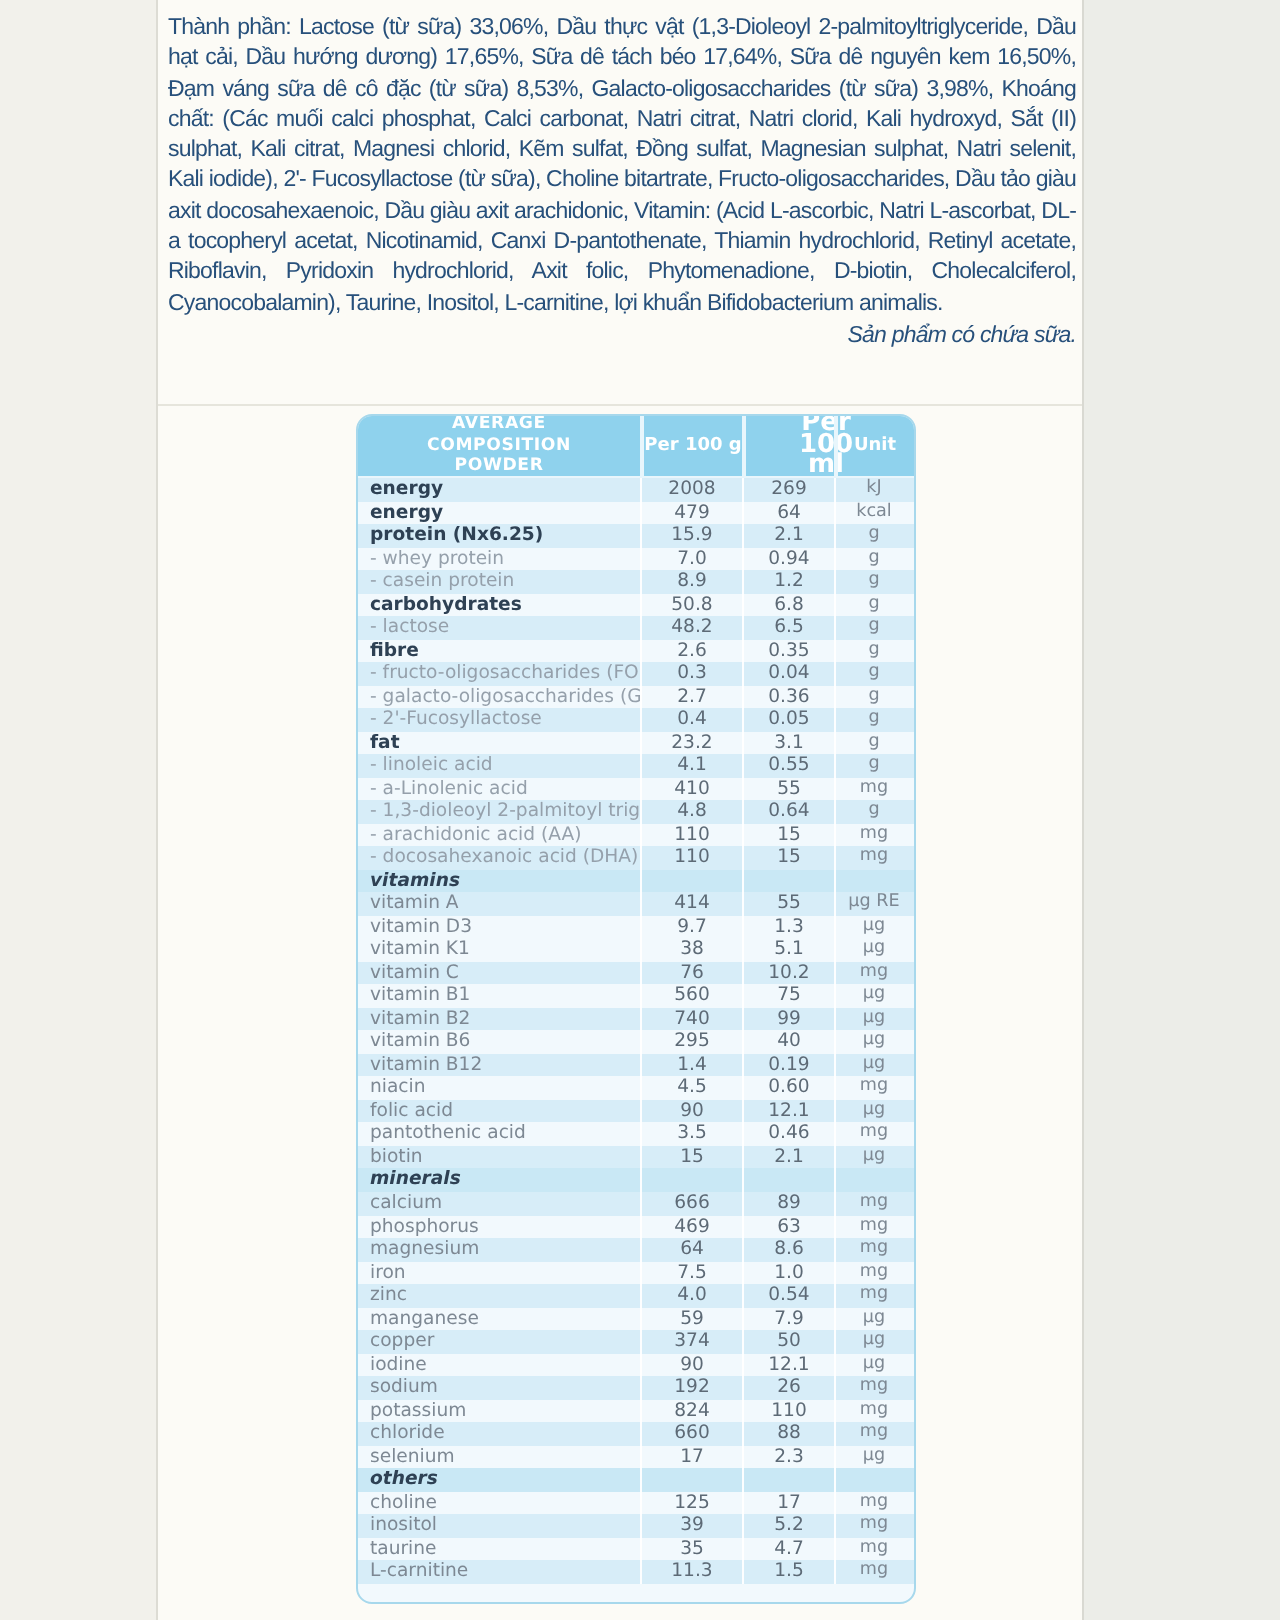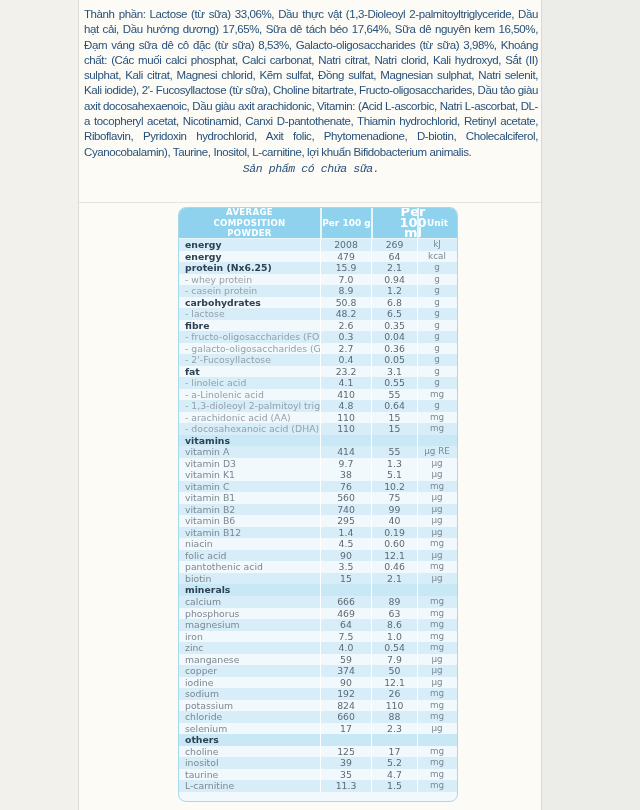--- a/index.html
+++ b/index.html
@@ -21,21 +21,21 @@
     background:#fcfbf6;
   }
   .ingredients{
     position:absolute;left:84px;top:7px;width:454px;
     color:#27507b;
     font-size:11.5px;line-height:15.3px;letter-spacing:-0.4px;
     text-align:justify;
   }
   .ingredients .ing-label{font-weight:normal;}
   .ingredients .ing-note{
-    display:block;font-style:italic;text-align:center;margin-top:1px;font-family:Liberation Mono, monospace;
+    display:block;font-style:italic;text-align:right;margin-top:1px;
   }
   .panel-divider{
     position:absolute;left:79px;top:202px;width:462px;height:1px;
     background:#e6e5dc;
   }
   
   .comp-table{
     position:absolute;left:178px;top:207px;width:280px;height:595px;
     border:1.5px solid #a7d8ec;border-radius:8px;
     background:#f2f9fd;box-sizing:border-box;overflow:hidden;
@@ -60,21 +60,21 @@
     font-size:9.3px;line-height:11.53px;
   }
   .t-row .c{box-sizing:border-box;height:100%;display:flex;align-items:center;}
   .c-name{width:141px;padding-left:6px;white-space:nowrap;overflow:hidden;}
   .c-g,.c-ml,.c-unit{justify-content:center;border-left:1px solid rgba(255,255,255,0.95);}
   .c-g{width:51px;text-align:right;}
   .c-ml{width:46px;}
   .c-unit{width:39px;font-size:8.8px;}
   .row-blue{background:#d7edf8;}
   .row-light{background:#f2f9fd;}
-  .row-section{background:#c9e8f5;}
+  .row-section{background:#c9e8f5;font-style:italic;}
   .st-bold .c-name,.st-section .c-name{font-weight:bold;color:#2e4154;}
   .st-sub .c-name{color:#95a0ab;}
   .st-plain .c-name{color:#7d8893;}
   .c-g,.c-ml{color:#5d6a76;}
   .c-unit{color:#7d8893;}
 </style>
 </head>
 <body>
 
 <div class="side-strip-left"></div>

